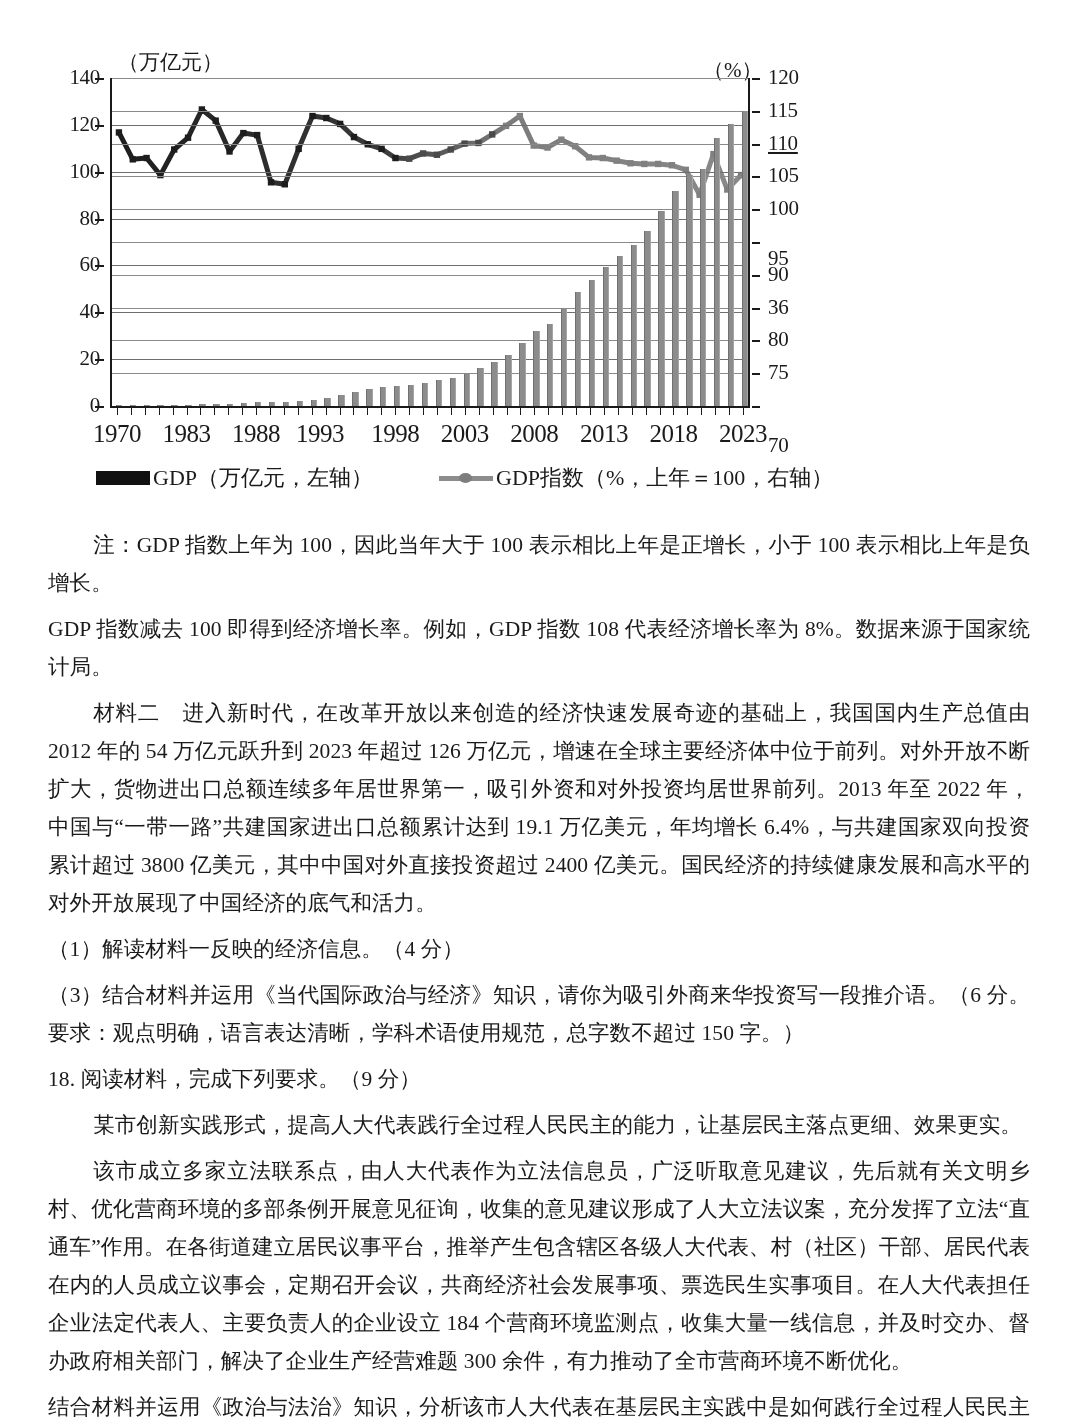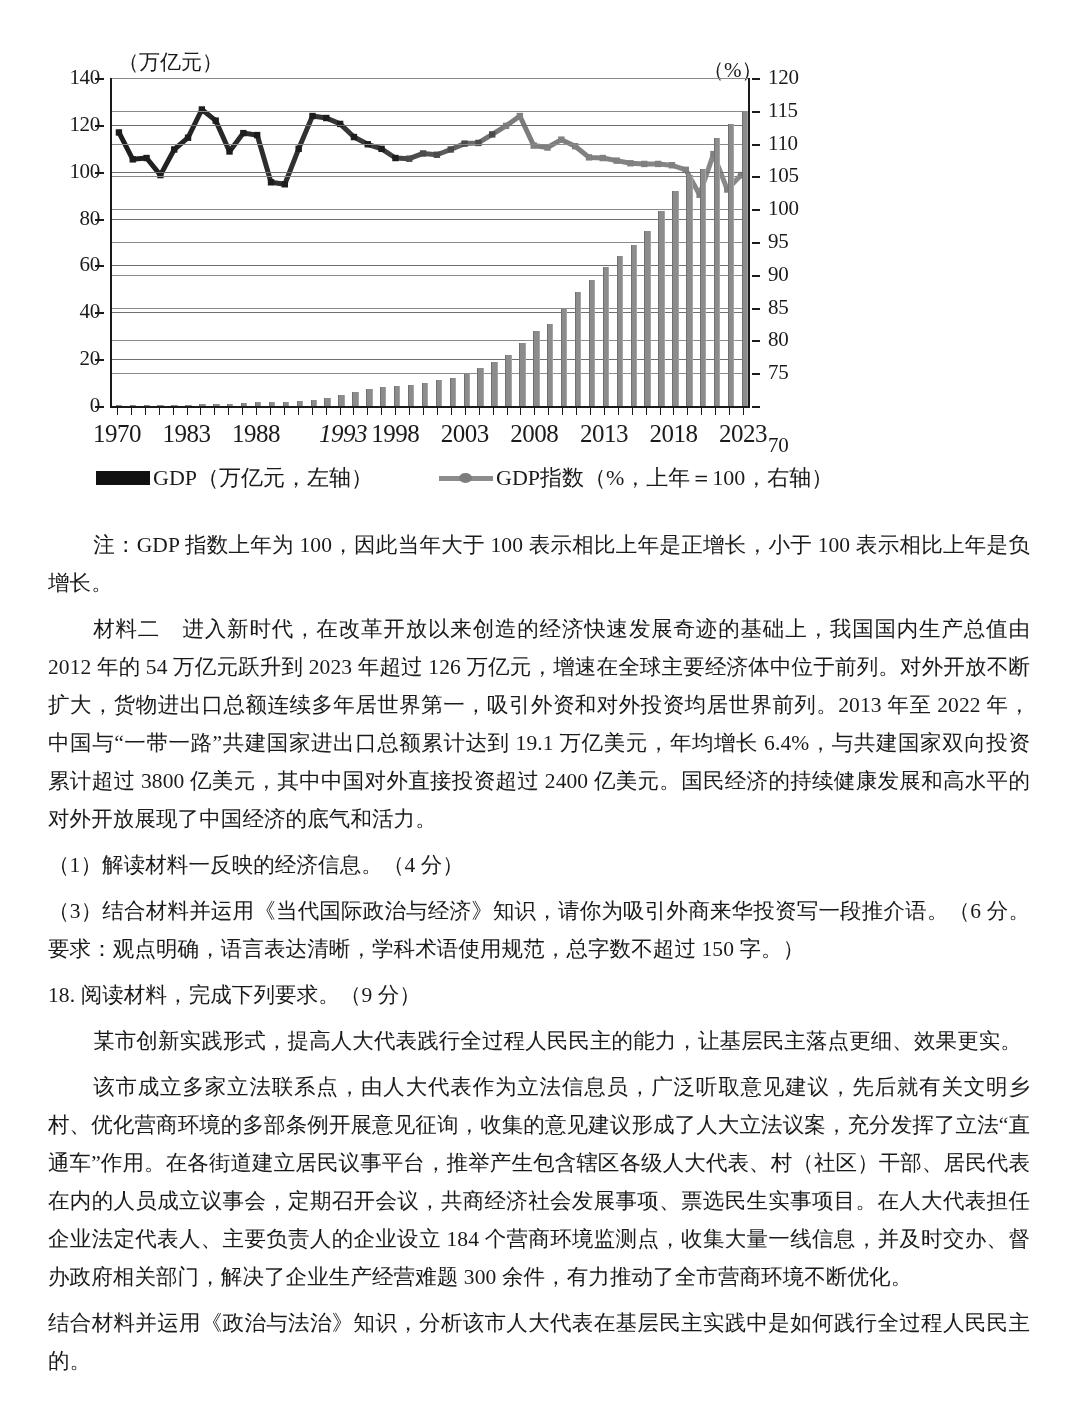--- a/index.html
+++ b/index.html
@@ -225,31 +225,31 @@
       <div class="ytick" style="top: 5px;">140</div>
       <div class="tickmark" style="top: 16px; left: 47px;"></div>
     </div>
   <div class="y-axis-right">
       <div class="ytick" style="top: 333px; margin-top: 40px;">70</div>
       <div class="tickmark" style="top: 344px; left: -10px; width: 8px;"></div>
       <div class="ytick" style="top: 300.2px;">75</div>
       <div class="tickmark" style="top: 311.2px; left: -10px; width: 8px;"></div>
       <div class="ytick" style="top: 267.4px;">80</div>
       <div class="tickmark" style="top: 278.4px; left: -10px; width: 8px;"></div>
-      <div class="ytick" style="top: 234.6px;">85</div>
+      <div class="ytick" style="top: 234.6px;">36</div>
       <div class="tickmark" style="top: 245.6px; left: -10px; width: 8px;"></div>
       <div class="ytick" style="top: 201.8px;">90</div>
       <div class="tickmark" style="top: 212.8px; left: -10px; width: 8px;"></div>
-      <div class="ytick" style="top: 169px;">95</div>
+      <div class="ytick" style="top: 186px;">95</div>
       <div class="tickmark" style="top: 180px; left: -10px; width: 8px;"></div>
       <div class="ytick" style="top: 136.2px;">100</div>
       <div class="tickmark" style="top: 147.2px; left: -10px; width: 8px;"></div>
       <div class="ytick" style="top: 103.4px;">105</div>
       <div class="tickmark" style="top: 114.4px; left: -10px; width: 8px;"></div>
-      <div class="ytick" style="top: 70.6px;">110</div>
+      <div class="ytick" style="top: 70.6px; text-decoration: underline;">110</div>
       <div class="tickmark" style="top: 81.6px; left: -10px; width: 8px;"></div>
       <div class="ytick" style="top: 37.8px;">115</div>
       <div class="tickmark" style="top: 48.8px; left: -10px; width: 8px;"></div>
       <div class="ytick" style="top: 5px;">120</div>
       <div class="tickmark" style="top: 16px; left: -10px; width: 8px;"></div>
     </div>
 
   <div class="chart-area">
     <div class="plot-inner" id="plot-inner">
       <svg class="line-svg" id="line-svg" viewBox="0 0 640 328" preserveAspectRatio="none">
@@ -419,21 +419,21 @@
       <div class="xtickmark" style="left: 659.565px;"></div>
       <div class="xtickmark" style="left: 673.478px;"></div>
       <div class="xtickmark" style="left: 687.391px;"></div>
       <div class="xtickmark" style="left: 701.304px;"></div>
       <div class="xtickmark" style="left: 715.217px;"></div>
       <div class="xtickmark" style="left: 729.13px;"></div>
       <div class="xtickmark" style="left: 743.043px;"></div>
       <div class="xlabel" style="left: 116.957px;">1970</div>
       <div class="xlabel" style="left: 186.522px;">1983</div>
       <div class="xlabel" style="left: 256.087px;">1988</div>
-      <div class="xlabel" style="left: 343px; font-style: italic;">1993</div>
+      <div class="xlabel" style="left: 320px;">1993</div>
       <div class="xlabel" style="left: 395.217px;">1998</div>
       <div class="xlabel" style="left: 464.783px;">2003</div>
       <div class="xlabel" style="left: 534.348px;">2008</div>
       <div class="xlabel" style="left: 603.913px;">2013</div>
       <div class="xlabel" style="left: 673.478px;">2018</div>
       <div class="xlabel" style="left: 743.043px;">2023</div>
     </div>
 
   <div class="legend">
     <div class="legend-item">
@@ -443,20 +443,21 @@
     <div class="legend-item second">
       <span class="swatch-line"></span>
       <span>GDP指数（%，上年＝100，右轴）</span>
     </div>
   </div>
 </div>
 
 <div class="body-text">
 
   <p class="para indent2">注：GDP 指数上年为 100，因此当年大于 100 表示相比上年是正增长，小于 100 表示相比上年是负增长。</p>
+  <p class="para indent0">GDP 指数减去 100 即得到经济增长率。例如，GDP 指数 108 代表经济增长率为 8%。数据来源于国家统计局。</p>
 
   <p class="para indent2">材料二　进入新时代，在改革开放以来创造的经济快速发展奇迹的基础上，我国国内生产总值由 2012 年的 54 万亿元跃升到 2023 年超过 126 万亿元，增速在全球主要经济体中位于前列。对外开放不断扩大，货物进出口总额连续多年居世界第一，吸引外资和对外投资均居世界前列。2013 年至 2022 年，中国与“一带一路”共建国家进出口总额累计达到 19.1 万亿美元，年均增长 6.4%，与共建国家双向投资累计超过 3800 亿美元，其中中国对外直接投资超过 2400 亿美元。国民经济的持续健康发展和高水平的对外开放展现了中国经济的底气和活力。</p>
 
   <p class="para indent0">（1）解读材料一反映的经济信息。（4 分）</p>
   <p class="para indent0">（3）结合材料并运用《当代国际政治与经济》知识，请你为吸引外商来华投资写一段推介语。（6 分。要求：观点明确，语言表达清晰，学科术语使用规范，总字数不超过 150 字。）</p>
 
   <p class="para indent0">18. 阅读材料，完成下列要求。（9 分）</p>
   <p class="para indent2">某市创新实践形式，提高人大代表践行全过程人民民主的能力，让基层民主落点更细、效果更实。</p>
   <p class="para indent2">该市成立多家立法联系点，由人大代表作为立法信息员，广泛听取意见建议，先后就有关文明乡村、优化营商环境的多部条例开展意见征询，收集的意见建议形成了人大立法议案，充分发挥了立法“直通车”作用。在各街道建立居民议事平台，推举产生包含辖区各级人大代表、村（社区）干部、居民代表在内的人员成立议事会，定期召开会议，共商经济社会发展事项、票选民生实事项目。在人大代表担任企业法定代表人、主要负责人的企业设立 184 个营商环境监测点，收集大量一线信息，并及时交办、督办政府相关部门，解决了企业生产经营难题 300 余件，有力推动了全市营商环境不断优化。</p>
   <p class="para indent0">结合材料并运用《政治与法治》知识，分析该市人大代表在基层民主实践中是如何践行全过程人民民主的。</p>

